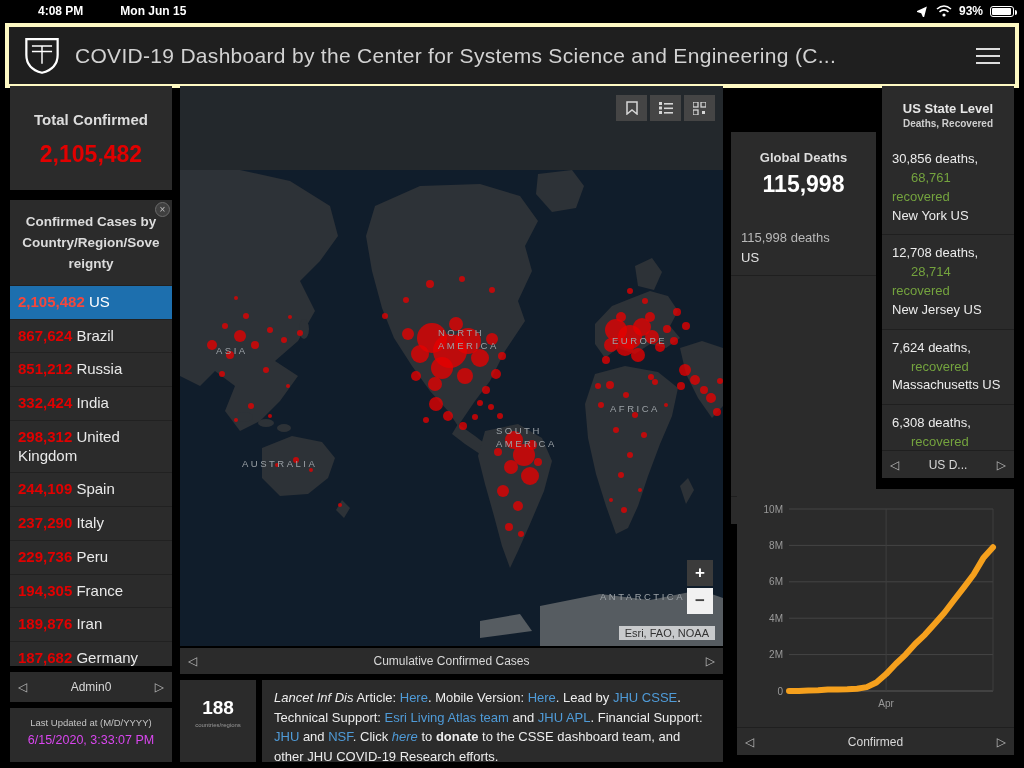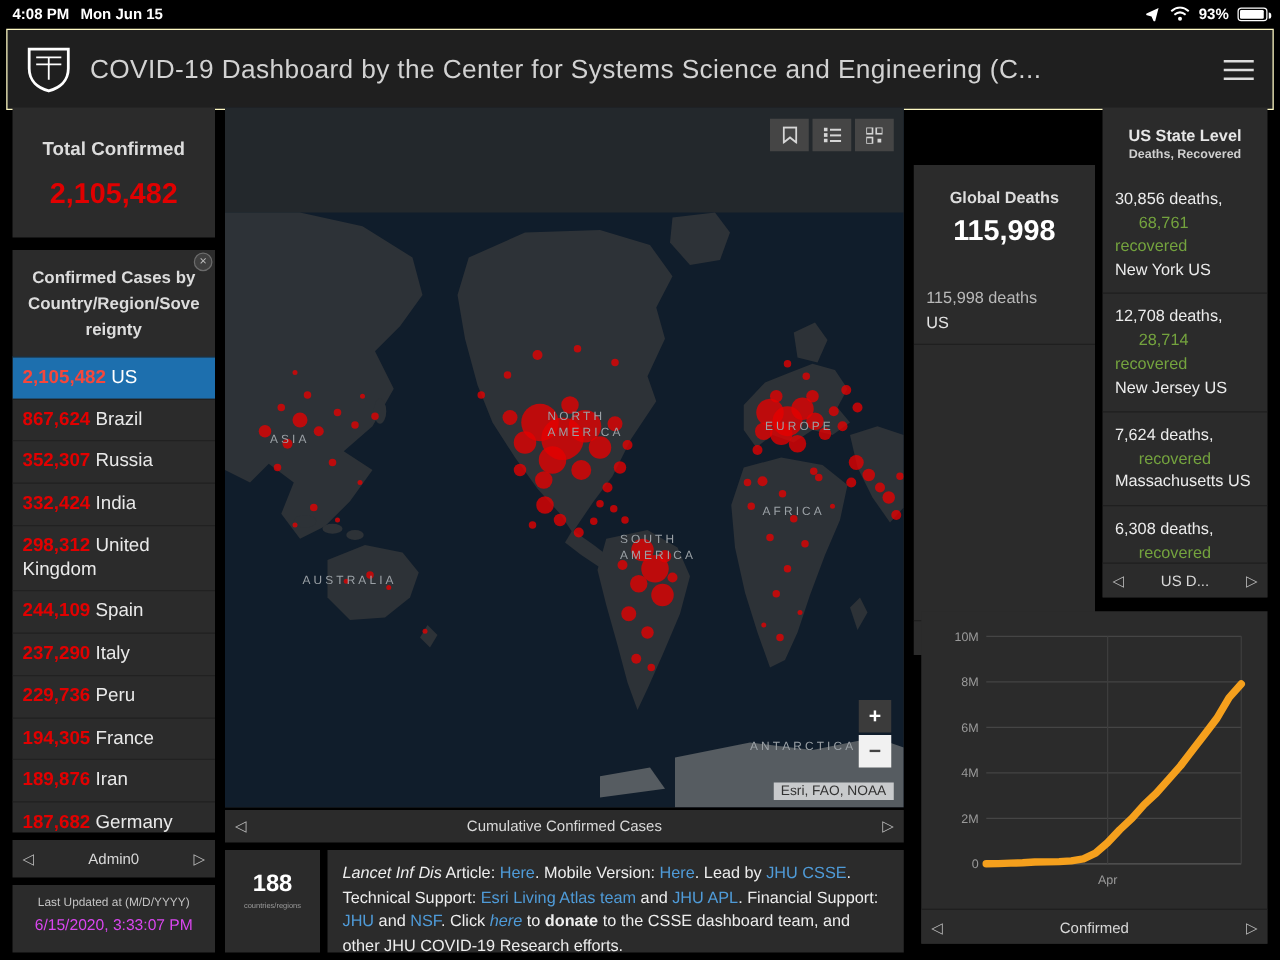--- a/index.html
+++ b/index.html
@@ -3,29 +3,29 @@
 <meta charset="utf-8">
 <style>
   * { margin:0; padding:0; box-sizing:border-box; }
   html,body { background:#000; font-family:"Liberation Sans", sans-serif; }
   #app { position:relative; width:1024px; height:768px; background:#000; overflow:hidden;
          --red:#e10000; --green:#74a33e; --link:#4f9bd8; }
 
   
   .statusbar{position:absolute;top:0;left:0;width:1024px;height:22px;display:flex;align-items:center;
     justify-content:space-between;padding:0 10px;color:#fff;font-size:12px;font-weight:bold;}
-  .sb-left span{margin-right:9px;}
+  .sb-left span{margin-right:9px;margin-left:28px;}
   .sb-right{display:flex;align-items:center;gap:7px;}
   .battery{position:relative;width:24px;height:11px;border:1px solid #fff;border-radius:3px;}
   .battery .fill{position:absolute;left:1px;top:1px;bottom:1px;width:19px;background:#fff;border-radius:1px;}
   .battery .nub{position:absolute;right:-4px;top:3px;width:2px;height:5px;background:#fff;border-radius:0 2px 2px 0;}
 
   
   .header{position:absolute;top:23px;left:5px;width:1014px;height:65px;background:#1f1f1f;
-    border:1px solid #fef9c3;display:flex;align-items:center;padding:0 15px;}
+    border:4px solid #fef9c3;display:flex;align-items:center;padding:0 15px;}
   .logo{width:36px;height:38px;margin-right:15px;flex:none;}
   .header-title{flex:1;font-size:21px;color:#d2d2d2;letter-spacing:.3px;white-space:nowrap;overflow:hidden;}
   .hamburger{width:24px;height:16px;display:flex;flex-direction:column;justify-content:space-between;cursor:pointer;flex:none;}
   .hamburger i{display:block;height:2px;background:#dcdcdc;}
 
   
   .panel{position:absolute;background:#2b2b2b;color:#ccc;}
   .pager{display:flex;align-items:center;justify-content:space-between;padding:0 8px;font-size:12px;color:#d8d8d8;background:#2b2b2b;}
   .pager .chev{color:#b9b9b9;font-size:12px;cursor:pointer;}
   .pager .plabel{flex:1;text-align:center;overflow:hidden;white-space:nowrap;}
@@ -141,21 +141,21 @@
     <div class="t">Total Confirmed</div>
     <div class="v">2,105,482</div>
   </div>
 
   <div class="panel" id="p-countries">
     <div class="collapse">×</div>
     <div class="title">Confirmed Cases by Country/Region/Sovereignty</div>
     <div id="country-rows">
         <div class="crow sel"><span class="cval">2,105,482</span><span class="cname"> US</span></div>
         <div class="crow"><span class="cval">867,624</span><span class="cname"> Brazil</span></div>
-        <div class="crow"><span class="cval">352,307</span><span class="cname"> Russia</span></div>
+        <div class="crow"><span class="cval">851,212</span><span class="cname"> Russia</span></div>
         <div class="crow"><span class="cval">332,424</span><span class="cname"> India</span></div>
         <div class="crow"><span class="cval">298,312</span><span class="cname"> United Kingdom</span></div>
         <div class="crow"><span class="cval">244,109</span><span class="cname"> Spain</span></div>
         <div class="crow"><span class="cval">237,290</span><span class="cname"> Italy</span></div>
         <div class="crow"><span class="cval">229,736</span><span class="cname"> Peru</span></div>
         <div class="crow"><span class="cval">194,305</span><span class="cname"> France</span></div>
         <div class="crow"><span class="cval">189,876</span><span class="cname"> Iran</span></div>
         <div class="crow"><span class="cval">187,682</span><span class="cname"> Germany</span></div>
       </div>
   </div>

